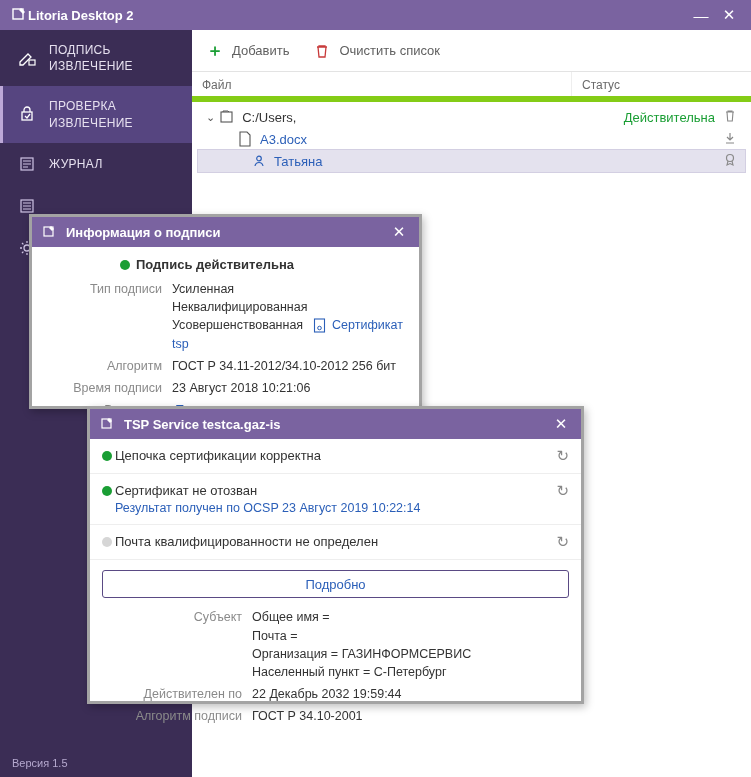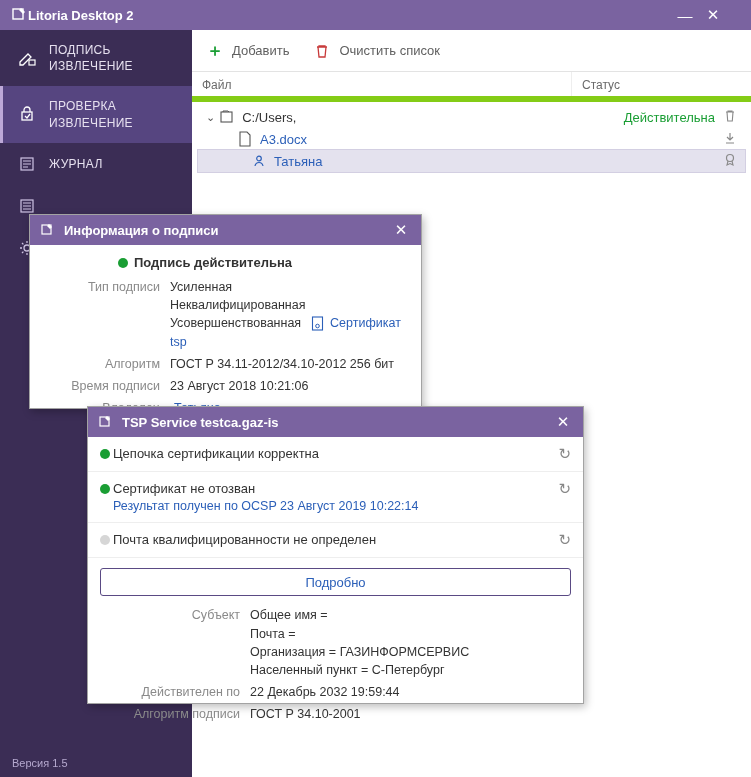--- a/index.html
+++ b/index.html
@@ -1,17 +1,17 @@
 <!DOCTYPE html>
 <html><head>
 <meta charset="utf-8">
 <style>
   * { box-sizing: border-box; margin: 0; padding: 0; font-family: "Segoe UI", Tahoma, sans-serif; }
   body { width: 751px; height: 777px; overflow: hidden; background: #f0f0f0; }
-  .titlebar { height: 30px; background: #7a63a0; display: flex; align-items: center; color: #fff; font-size: 13px; padding: 0 24px 0 10px; }
+  .titlebar { height: 30px; background: #7a63a0; display: flex; align-items: center; color: #fff; font-size: 13px; padding: 0 8px 0 10px; }
   .titlebar .app-title { flex: 1; font-weight: 600; }
   .titlebar .tbtn { width: 28px; height: 28px; display: flex; align-items: center; justify-content: center; font-size: 15px; }
   .main { display: flex; height: calc(100% - 30px); position: relative; }
   .sidebar { width: 192px; background: #3b2d55; color: #e6e0ef; display: flex; flex-direction: column; }
   .sitem { display: flex; align-items: center; gap: 11px; padding: 12px 13px; font-size: 12px; line-height: 1.35; border-left: 3px solid transparent; }
   .sitem.active { background: #564580; border-left-color: #bda9d8; }
   .sitem .icon { width: 22px; height: 22px; display: flex; align-items: center; justify-content: center; }
   .sitem .lbl { white-space: pre-line; letter-spacing: .3px; }
   .sitem.thin { padding: 10px 13px; }
   .sidebar .spacer { flex: 1; }
@@ -25,21 +25,21 @@
   .listhdr .col2 { flex: 1; padding: 6px 10px; }
   .tree { padding: 4px 6px 2px 6px; font-size: 13px; }
   .trow { display: flex; align-items: center; height: 22px; }
   .trow .gap { display:inline-block; }
   .chevron { color:#555; font-size:11px; margin-right:3px; }
   .fname { color:#2b5fb8; }
   .signer { color:#2b5fb8; }
   .status-green { color:#1a9e34; }
   .rowright { margin-left: auto; color:#999; display:flex; align-items:center; }
   .trow.selected { background:#e4e2ee; outline:1px solid #d3cfe2; }
-  .floating { position: absolute; background:#fff; border:1px solid #a3a3a3; box-shadow: 2px 3px 8px rgba(0,0,0,.25); }
+  .floating { position: absolute; background:#fff; border:3px solid #a3a3a3; box-shadow: 2px 3px 8px rgba(0,0,0,.25); }
   .winhdr { height: 30px; background:#7a63a0; color:#fff; display:flex; align-items:center; padding:0 8px; font-size:13px; gap:8px; }
   .winhdr .wtitle { flex:1; font-weight:600; }
   .winclose { width:24px; height:24px; display:flex; align-items:center; justify-content:center; font-size:15px; }
   .info1 { left:29px; top:184px; width:393px; height:195px; }
   .info1 .status { padding: 10px 12px 6px 104px; font-weight:600; font-size:13px; color:#333; position:relative; }
   .info1 .dot { position:absolute; left:88px; top:13px; width:10px; height:10px; border-radius:50%; background:#1a9e34; }
   .kv { display:flex; font-size:12.5px; padding: 2px 12px 2px 0; line-height:1.45; }
   .kv .k { width: 140px; text-align:right; color:#8a8a8a; padding-right:10px; }
   .kv .v { flex:1; color:#333; }
   .kv .v a { color:#2b5fb8; text-decoration:none; margin-left:4px; }

